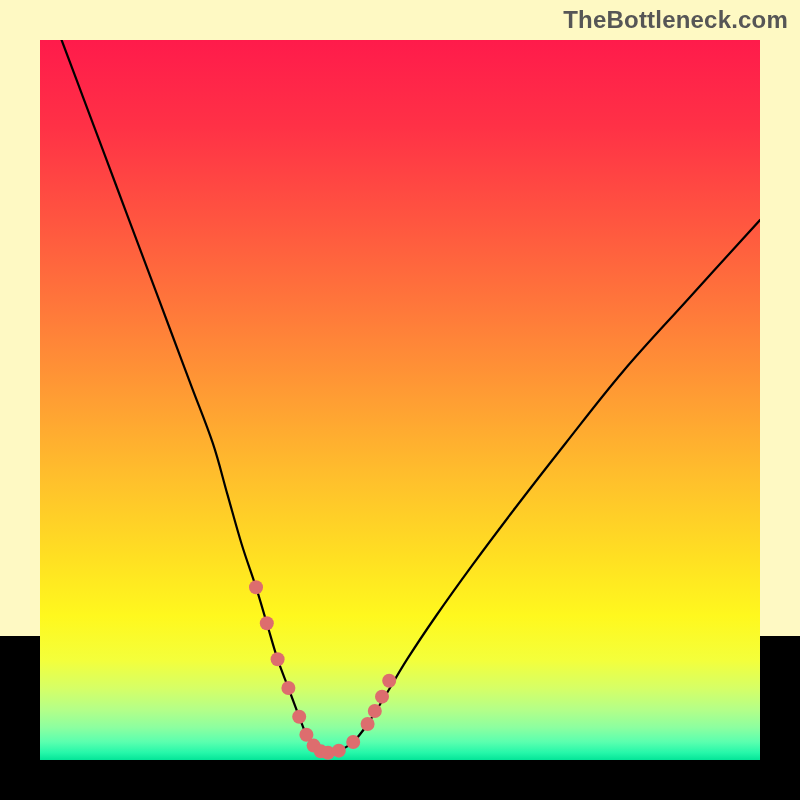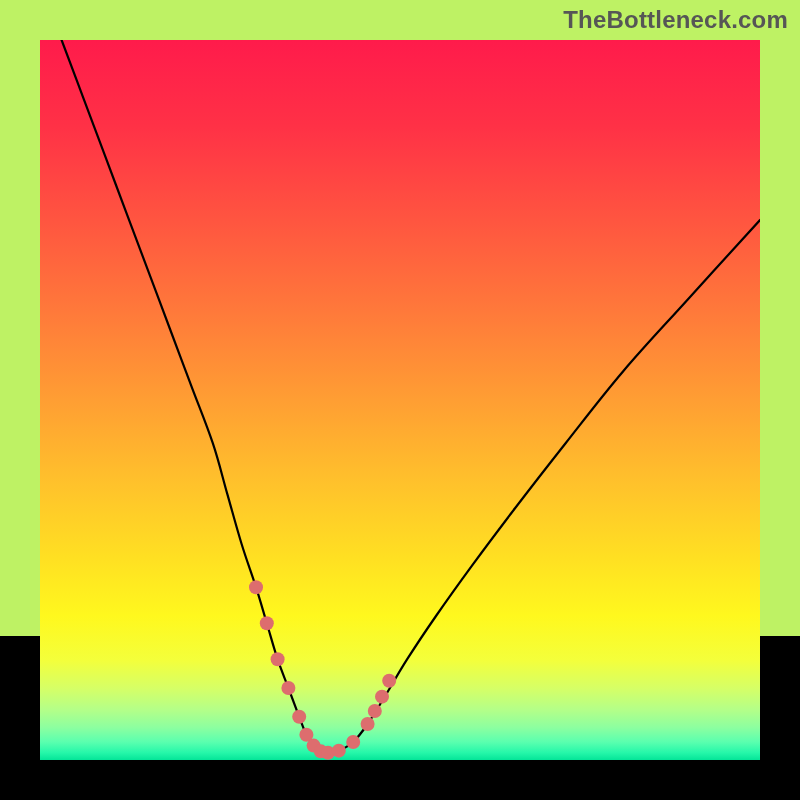--- a/index.html
+++ b/index.html
@@ -10,21 +10,21 @@
     background: #000;
     overflow: hidden;
     font-family: Arial, Helvetica, sans-serif;
   }
   .frame {
     position: absolute;
     left: 0;
     top: 0;
     width: 800px;
     height: 636px;
-    background: #bef264;
+    background: #fef9c3;
   }
   .plot {
     position: absolute;
     left: 40px;
     top: 40px;
     width: 720px;
     height: 720px;
     overflow: hidden;
   }
   .gradient {

